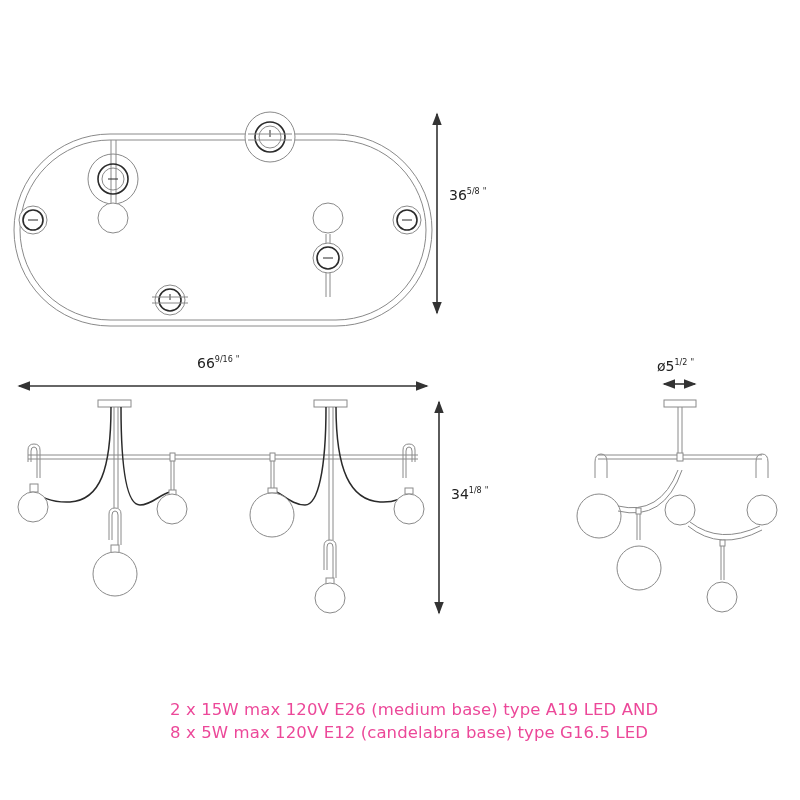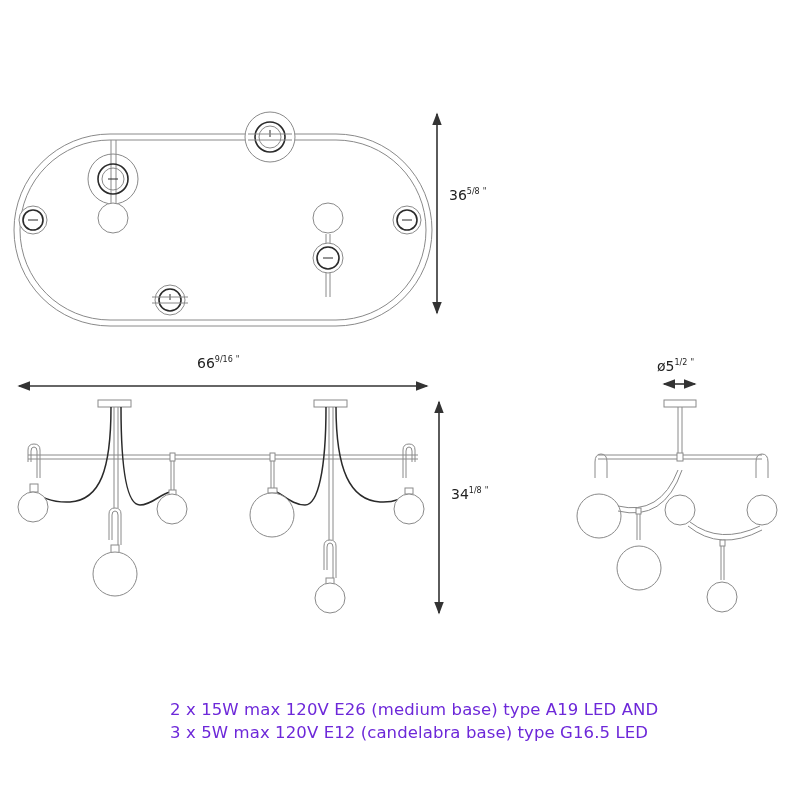--- a/index.html
+++ b/index.html
@@ -7,21 +7,21 @@
          font-family: "DejaVu Sans", sans-serif; }
   svg { position: absolute; left: 0; top: 0; }
   .thin { stroke: #8a8a8a; stroke-width: 1; fill: none; }
   .thin-fill { stroke: #8a8a8a; stroke-width: 1; fill: #ffffff; }
   .dark { stroke: #2a2a2a; stroke-width: 1.6; fill: none; }
   .cord { stroke: #2a2a2a; stroke-width: 1.5; fill: none; }
   .dim { stroke: #333333; stroke-width: 1.6; fill: none; }
   .dim-label { font-family: "DejaVu Sans", sans-serif; font-size: 14px; fill: #222; }
   .dim-sup { font-family: "DejaVu Sans", sans-serif; font-size: 8px; fill: #222; }
   .spec { position: absolute; left: 170px; font-family: "DejaVu Sans", sans-serif;
-          font-size: 16.5px; color: #6d28d9; white-space: nowrap; letter-spacing: 0.1px; }
+          font-size: 16.5px; color: #ec4899; white-space: nowrap; letter-spacing: 0.1px; }
 </style>
 </head>
 <body>
 
 <svg width="800" height="800" viewBox="0 0 800 800">
   <defs>
     <marker id="arr" markerWidth="8" markerHeight="8" refX="7" refY="4" orient="auto">
       <path d="M0,1 L8,4 L0,7 Z" fill="#333"></path>
     </marker>
     <marker id="arrS" markerWidth="8" markerHeight="8" refX="1" refY="4" orient="auto">
@@ -185,13 +185,13 @@
     <line class="thin" x1="721" y1="546" x2="721" y2="580"></line>
     <line class="thin" x1="724" y1="546" x2="724" y2="580"></line>
     <circle class="thin-fill" cx="722" cy="597" r="15"></circle>
 
     <path class="thin" d="M756,478 L756,462 Q756,454 762,454 Q768,454 768,462 L768,478"></path>
     <circle class="thin-fill" cx="762" cy="510" r="15"></circle>
   </g>
 </svg>
 
 <div class="spec" style="top:700px;">2 x 15W max 120V E26 (medium base) type A19 LED AND</div>
-<div class="spec" style="top:723px;">3 x 5W max 120V E12 (candelabra base) type G16.5 LED</div>
+<div class="spec" style="top:723px;">8 x 5W max 120V E12 (candelabra base) type G16.5 LED</div>
 
 </body></html>

